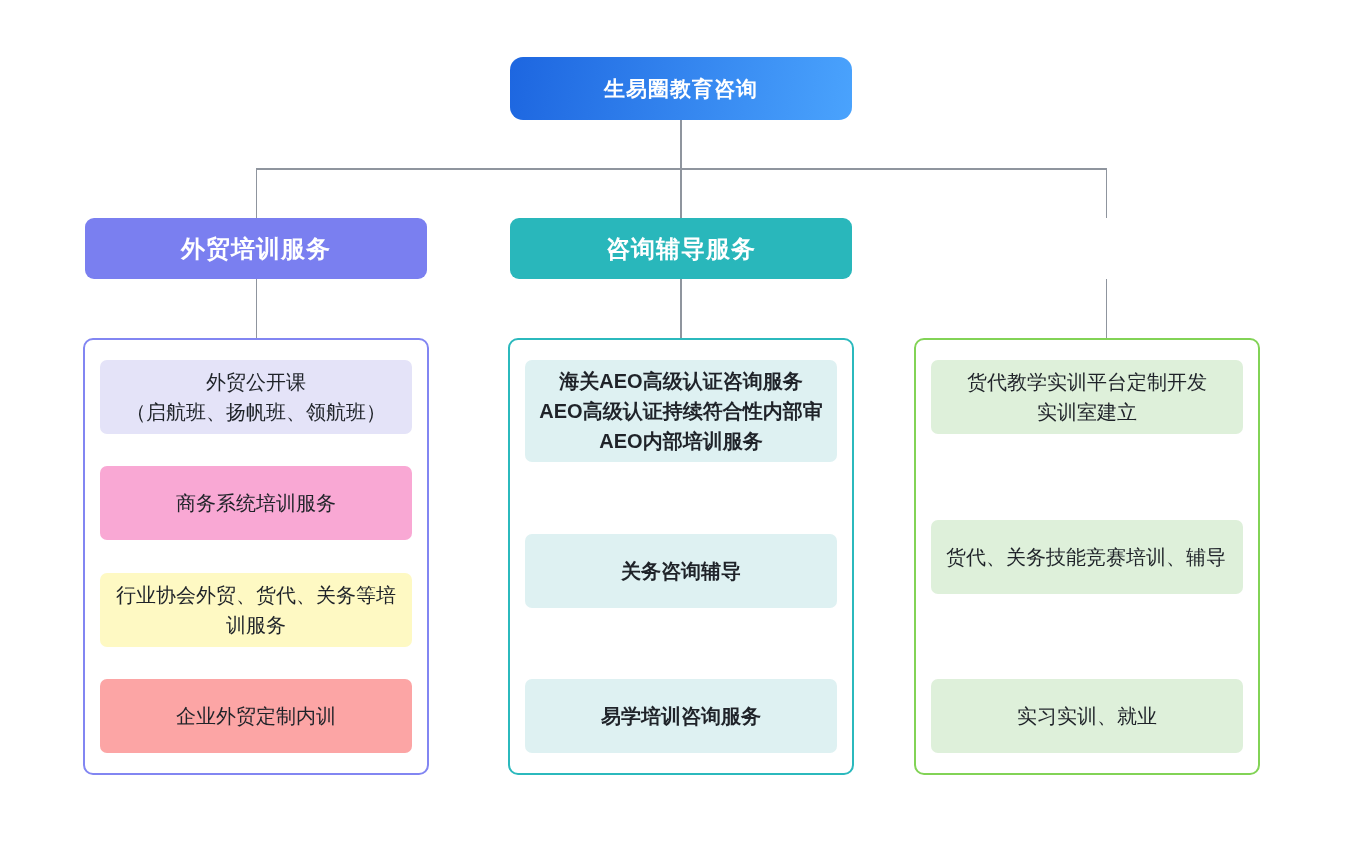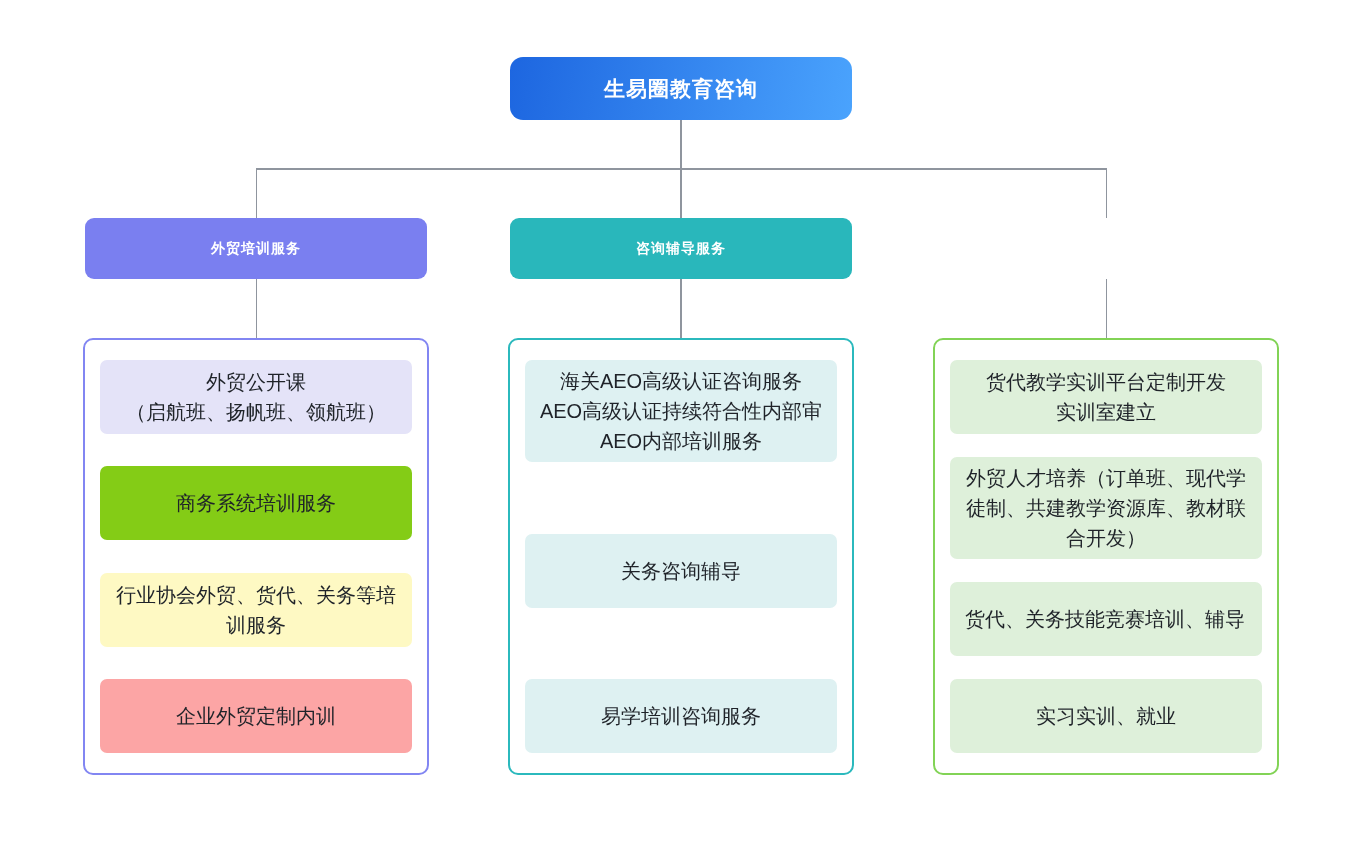--- a/index.html
+++ b/index.html
@@ -30,21 +30,21 @@
     color: #ffffff; font-size: 21px; font-weight: 700;
     letter-spacing: 1px;
   }
   .branch-header {
     position: absolute;
     top: 218px;
     width: 342px; height: 61px;
     box-sizing: border-box;
     border-radius: 9px;
     display: flex; align-items: center; justify-content: center;
-    color: #ffffff; font-size: 14px; font-weight: 700;
+    color: #ffffff; font-size: 24px; font-weight: 700;
     letter-spacing: 1px;
   }
   .branch-container {
     position: absolute;
     top: 338px;
     width: 346px; height: 437px;
     box-sizing: border-box;
     background: #ffffff;
     border: 2px solid #cccccc;
     border-radius: 10px;
@@ -63,21 +63,21 @@
     color: #1f2329;
     font-size: 20px;
     line-height: 30px;
     white-space: pre-line;
   }
   .pos-0 { left: 85px; }
   .pos-1 { left: 510px; }
   .pos-2 { left: 935px; }
   .cpos-0 { left: 83px; }
   .cpos-1 { left: 508px; }
-  .cpos-2 { left: 933px; }
+  .cpos-2 { left: 914px; }
 </style>
 </head>
 <body>
 
 <div class="canvas" style="--line: #8f959e; background: rgb(255, 255, 255);">
 
   <div class="node-root" style="--g1: #1d66e0; --g2: #4aa3fd;">
     <span>生易圈教育咨询</span>
   </div>
 
@@ -90,37 +90,36 @@
   <div class="line" style="left:255.5px; top:279px; width:1.5px; height:59px;"></div>
   <div class="line" style="left:680px; top:279px; width:1.5px; height:59px;"></div>
   <div class="line" style="left:1105.5px; top:279px; width:1.5px; height:59px;"></div>
 
   <div class="branch-header pos-0" style="background: rgb(122, 127, 240);">
     <span>外贸培训服务</span>
   </div>
   <div class="branch-container cpos-0" style="border-color: rgb(130, 134, 242);">
     <div class="leaf" style="background: rgb(228, 227, 248);">外贸公开课
 （启航班、扬帆班、领航班）</div>
-    <div class="leaf" style="background: #84cc16;">商务系统培训服务</div>
+    <div class="leaf" style="background: #f9a8d4;">商务系统培训服务</div>
     <div class="leaf" style="background: #fef9c3;">行业协会外贸、货代、关务等培训服务</div>
     <div class="leaf" style="background: #fca5a5;">企业外贸定制内训</div>
   </div>
 
   <div class="branch-header pos-1" style="background: rgb(41, 183, 187);">
     <span>咨询辅导服务</span>
   </div>
-  <div class="branch-container cpos-1" style="border-color: rgb(43, 185, 189);">
+  <div class="branch-container cpos-1" style="border-color: rgb(43, 185, 189); font-weight: bold;">
     <div class="leaf" style="background: rgb(222, 241, 242);">海关AEO高级认证咨询服务
 AEO高级认证持续符合性内部审
 AEO内部培训服务</div>
     <div class="leaf" style="background: rgb(222, 241, 242);">关务咨询辅导</div>
     <div class="leaf" style="background: rgb(222, 241, 242);">易学培训咨询服务</div>
   </div>
 
   <div class="branch-container cpos-2" style="border-color: rgb(130, 211, 86);">
     <div class="leaf" style="background: rgb(222, 240, 218);">货代教学实训平台定制开发
 实训室建立</div>
-    <div class="leaf" style="background: rgb(222, 240, 218);">外贸人才培养（订单班、现代学徒制、共建教学资源库、教材联合开发）</div>
     <div class="leaf" style="background: rgb(222, 240, 218); padding-left: 12px;">货代、关务技能竞赛培训、辅导</div>
     <div class="leaf" style="background: rgb(222, 240, 218);">实习实训、就业</div>
   </div>
 
 </div>
 
 </body></html>

